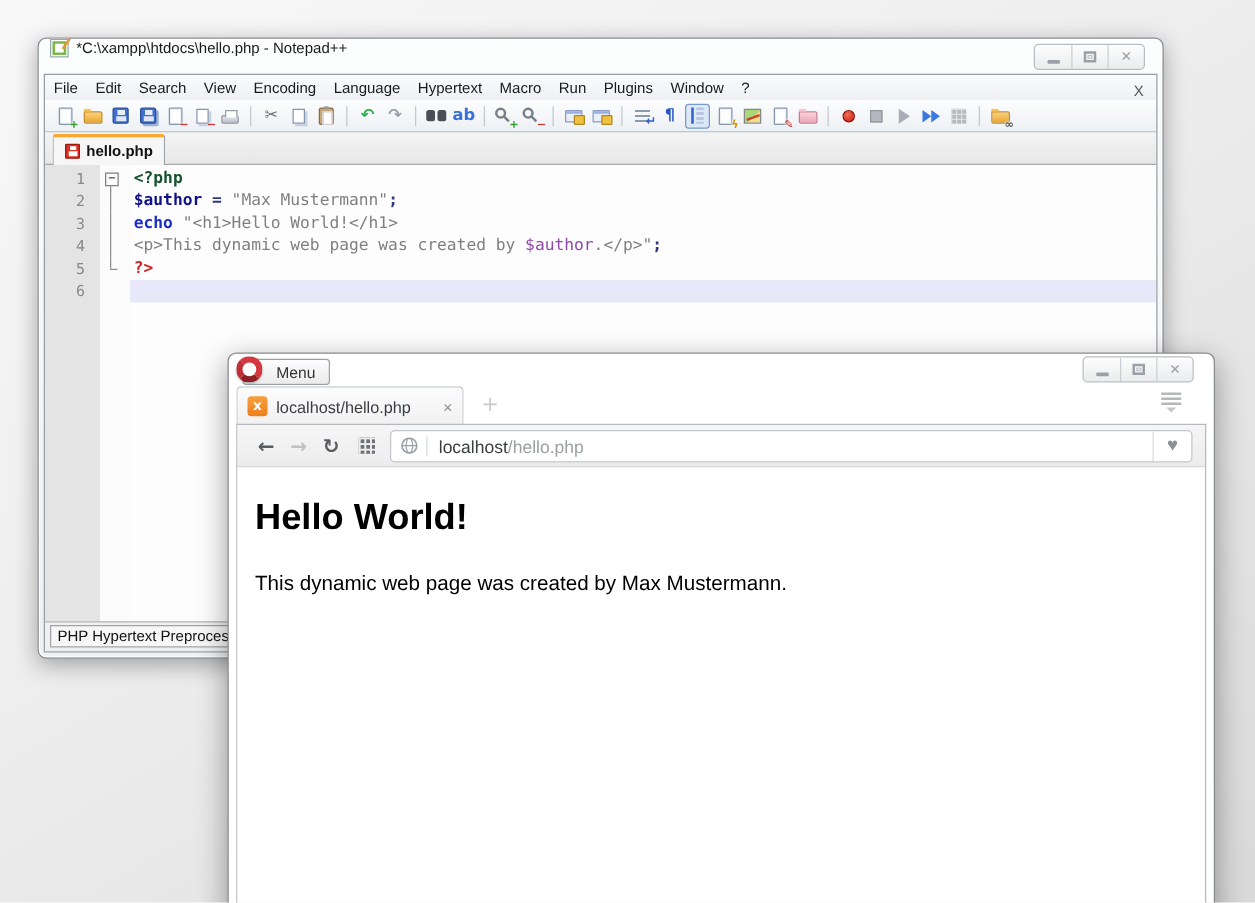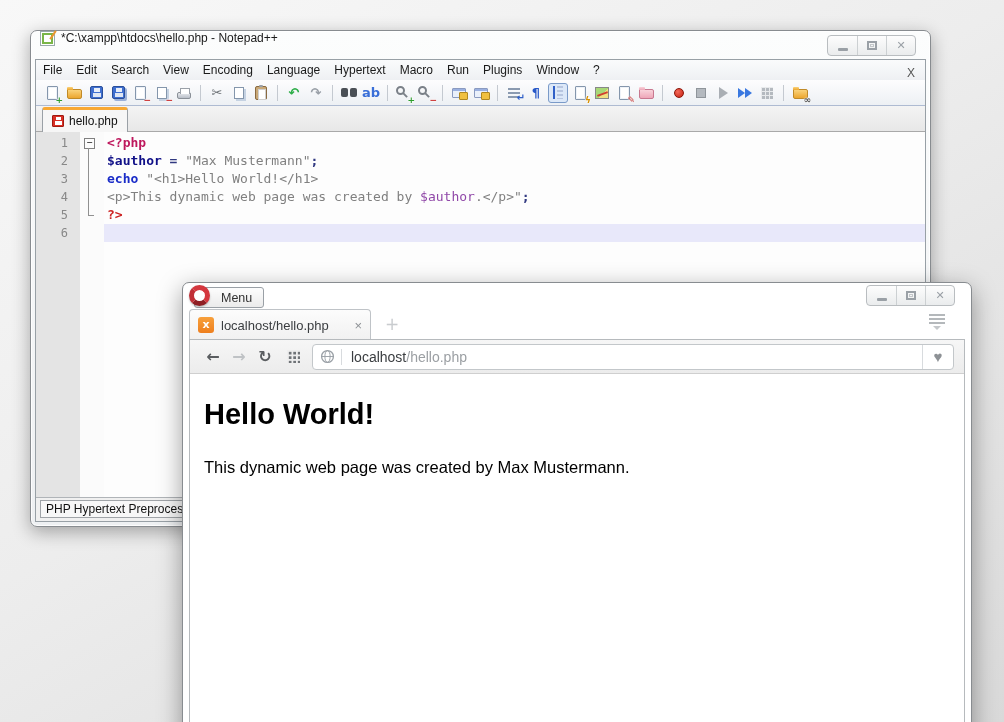--- a/index.html
+++ b/index.html
@@ -112,21 +112,21 @@
     border-bottom:5px solid transparent; }
   .t-tri-double-blue .shape::before { left:0; } .t-tri-double-blue .shape::after { left:7px; }
   .t-grid-gray .shape { width:12px; height:12px; background-color:#b4b9bf;
     background-image:linear-gradient(#e8eaec 1px,transparent 1px),
       linear-gradient(90deg,#e8eaec 1px,transparent 1px); background-size:4px 4px; }
   
   #np-tabbar { height:26px; background:linear-gradient(#f4f4f4,#e7e7e7); border-bottom:1px solid #a9a9a9;
     display:flex; align-items:flex-end; padding-left:6px; }
   #np-tab { height:25px; margin-bottom:-1px; display:flex; align-items:center; gap:5px; padding:0 9px;
     background:#f6f6f6; border:1px solid #9aa0a6; border-bottom:none; border-top:3px solid #f8a832;
-    border-radius:3px 3px 0 0; font-size:12px; color:#111; }
+    border-radius:3px 3px 0 0; font-size:12px; color:#111;font-weight:bold; }
   .floppy-red { width:12px; height:12px; background:#d93025; border:1px solid #a01a10; border-radius:1px;
     position:relative; }
   .floppy-red::before { content:""; position:absolute; top:1px; left:3px; width:5px; height:3px; background:#fff; }
   .floppy-red::after { content:""; position:absolute; bottom:1px; left:2px; width:7px; height:4px; background:#fff; }
   
   #np-editor { flex:1; display:flex; background:#fdfdfd; overflow:hidden; }
   #np-gutter { width:44px; background:#e4e4e4; padding-top:2px; }
   .ln { font:12px/18px "DejaVu Sans Mono",monospace; color:#888; text-align:right; padding-right:12px; }
   #np-foldcol { width:24px; background:#fbfbfb; padding-top:2px; }
   .fold-cell { height:18px; position:relative; }
@@ -359,21 +359,21 @@
         </div>
       <div id="np-foldcol">
           <div class="fold-cell f-start"></div>
           <div class="fold-cell f-mid"></div>
           <div class="fold-cell f-mid"></div>
           <div class="fold-cell f-mid"></div>
           <div class="fold-cell f-end"></div>
           <div class="fold-cell"></div>
         </div>
       <div id="np-textcol">
-          <div class="code-text"><span style="color: #be185d; font-weight: bold;">&lt;?php</span></div>
+          <div class="code-text"><span style="color: #14532d; font-weight: bold;">&lt;?php</span></div>
           <div class="code-text"><span style="color: rgb(16, 16, 136); font-weight: bold;">$author</span><span style="color: rgb(48, 56, 128); font-weight: bold;"> = </span><span style="color: rgb(128, 128, 128);">"Max Mustermann"</span><span style="color: rgb(48, 56, 128); font-weight: bold;">;</span></div>
           <div class="code-text"><span style="color: rgb(26, 44, 200); font-weight: bold;">echo</span><span style="color: rgb(0, 0, 0);"> </span><span style="color: rgb(128, 128, 128);">"&lt;h1&gt;Hello World!&lt;/h1&gt;</span></div>
           <div class="code-text"><span style="color: rgb(128, 128, 128); text-align: center;">&lt;p&gt;This dynamic web page was created by </span><span style="color: rgb(144, 72, 168);">$author</span><span style="color: rgb(128, 128, 128);">.&lt;/p&gt;"</span><span style="color: rgb(48, 56, 128); font-weight: bold;">;</span></div>
           <div class="code-text"><span style="color: rgb(204, 34, 34); font-weight: bold;">?&gt;</span></div>
           <div class="code-text current"></div>
         </div>
     </div>
     <div id="np-status">
       <div id="np-status-field">PHP Hypertext Preprocessor</div>
     </div>

